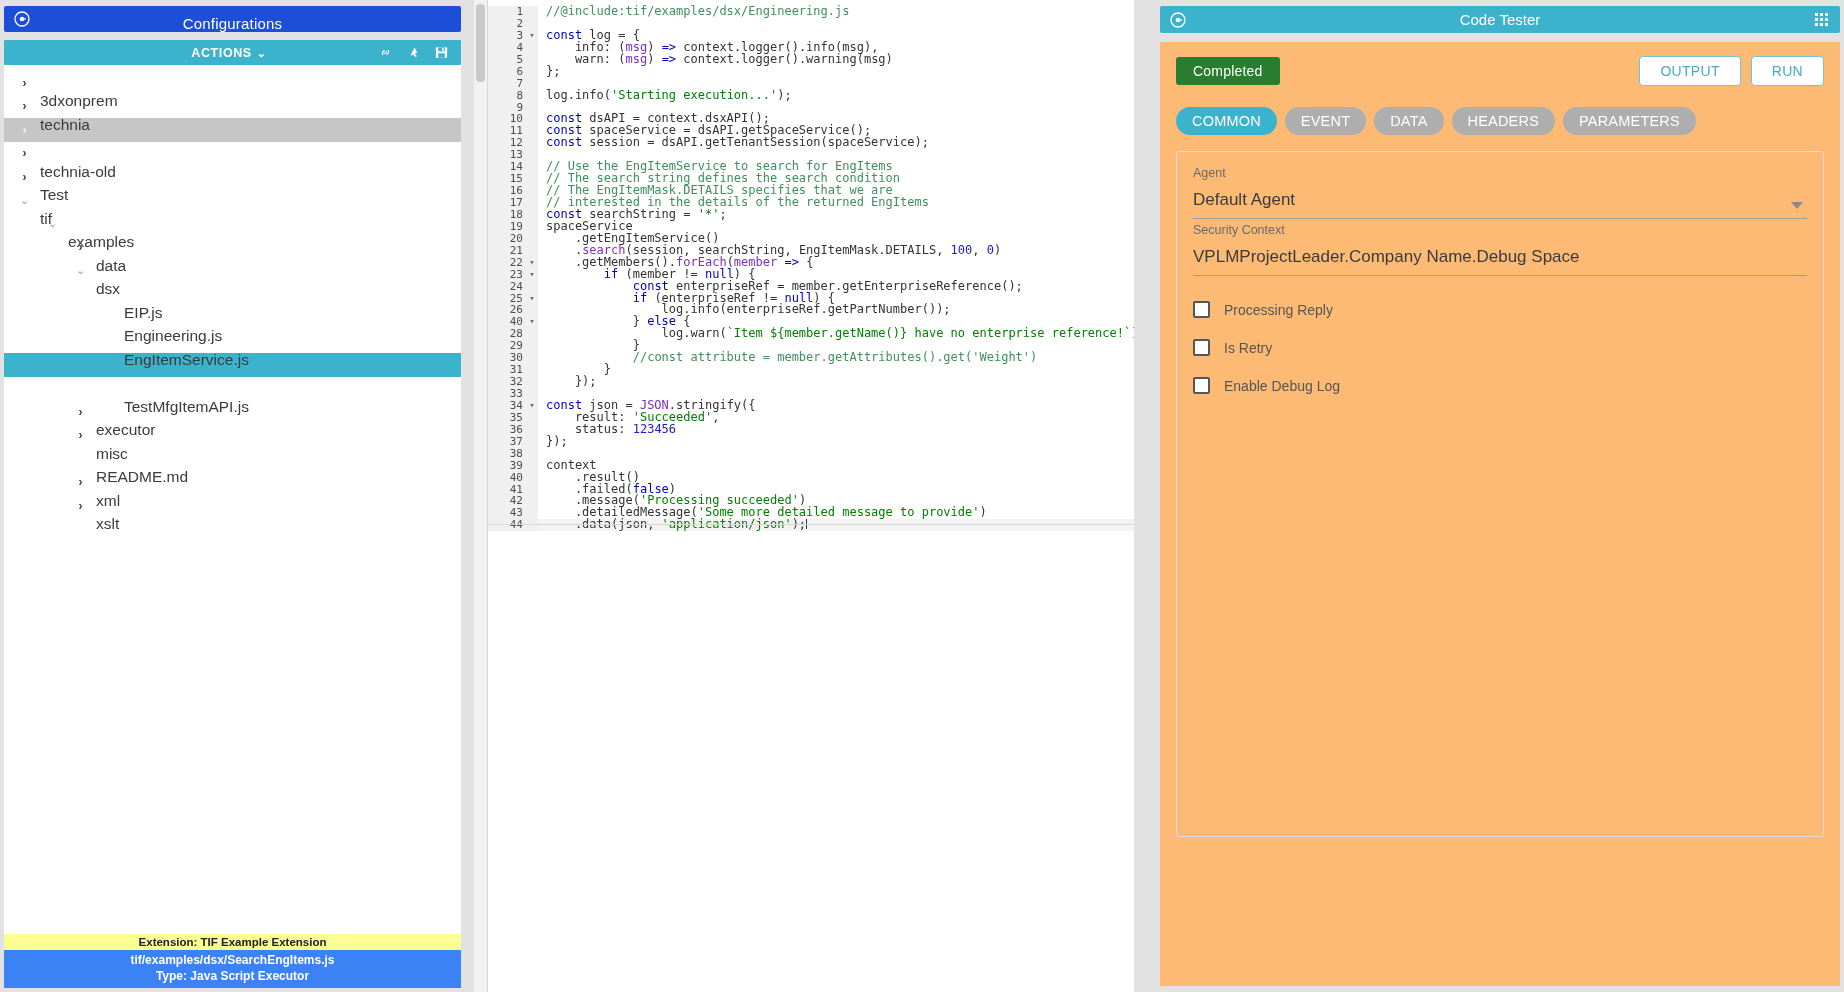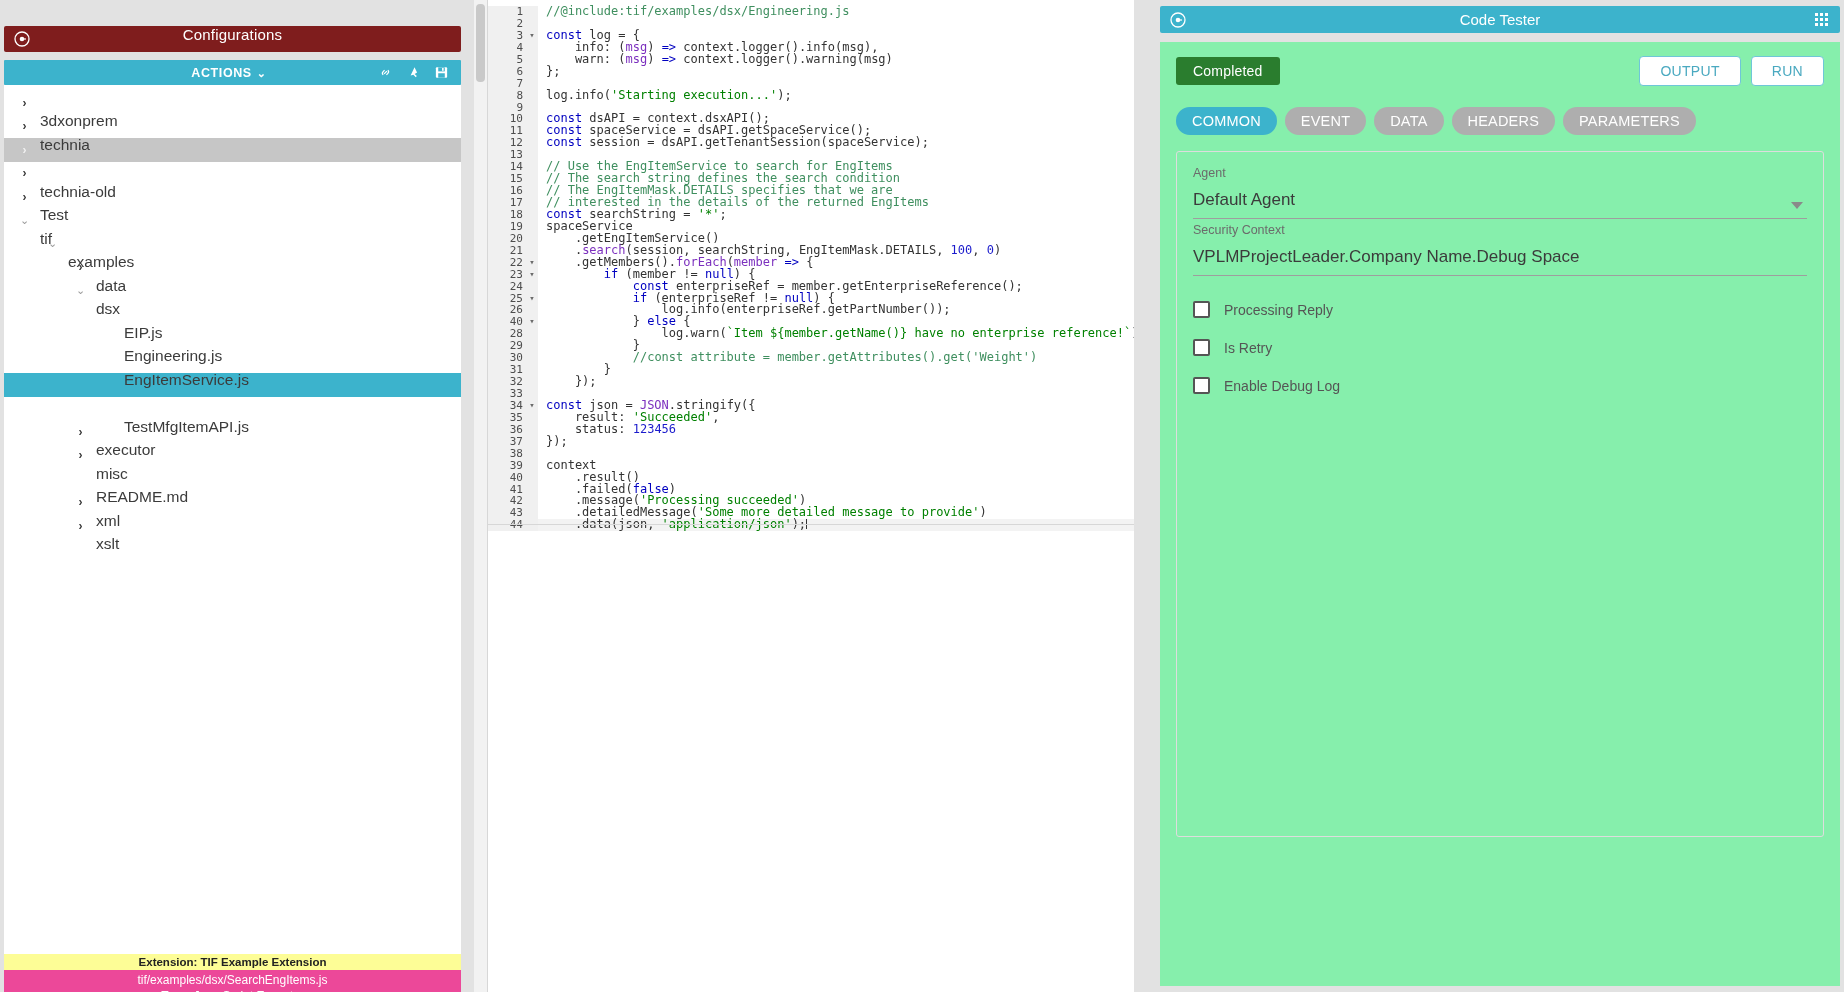--- a/index.html
+++ b/index.html
@@ -10,24 +10,23 @@
     overflow: hidden;
   }
   .app { position: relative; width: 1844px; height: 992px; background: #e2e2e2; }
 
   
   .left-panel {
     position: absolute; left: 4px; top: 6px;
     width: 457px; height: 980px;
   }
   .panel-header {
-    height: 26px; background: #7f1d1d; color: #fff;
-    display: flex; align-items: flex-start; position: relative;
+    height: 26px; background: #1d4ed8; color: #fff;
+    display: flex; align-items: flex-end; position: relative;
     border-radius: 2px;
-    margin-top: 20px;
   }
   .panel-header .title {
     flex: 1; text-align: center; font-size: 15px; letter-spacing: .2px;
   }
   .hdr-icon {
     position: absolute; left: 10px; top: 50%; transform: translateY(-50%);
     width: 16px; height: 16px;
   }
   .hdr-icon svg { display: block; }
 
@@ -65,21 +64,21 @@
   .tree-row .lbl { padding-left: 9px; margin-top: 37px; }
   .tree-row.sel-grey { background: #c6c6c6; color: #fff; }
   .tree-row.sel-grey .arrow { color: #f0f0f0; }
   .tree-row.sel-blue { background: #3cb3cc; color: #fff; }
 
   .status-yellow {
     background: #fdfd96; color: #222; font-size: 11.5px;
     text-align: center; height: 16px; line-height: 16px; font-weight: bold;
   }
   .status-teal {
-    background: #ec4899; color: #fff; font-size: 12px; font-weight: normal;
+    background: #3b82f6; color: #fff; font-size: 12px; font-weight: bold;
     text-align: center; padding: 2px 0 4px 0; line-height: 16px;
   }
 
   
   .editor-wrap {
     position: absolute; left: 474px; top: 0px;
     width: 660px; height: 992px; background: #e2e2e2;
   }
   .ed-scrollbar-left {
     position: absolute; left: 0px; top: 0px; width: 14px; height: 992px;
@@ -135,21 +134,21 @@
   .rp-header .title { flex: 1; text-align: center; font-size: 15px; }
   .grid-icon {
     position: absolute; right: 11px; top: 50%; transform: translateY(-50%);
     width: 14px; height: 14px;
     display: grid; grid-template-columns: repeat(3, 3px);
     grid-template-rows: repeat(3, 3px); gap: 2px;
   }
   .grid-icon i { background: #fff; display: block; width: 3px; height: 3px; }
 
   .rp-body {
-    margin-top: 9px; background: #86efac; height: 944px;
+    margin-top: 9px; background: #fdba74; height: 944px;
     padding: 14px 16px 0 16px; position: relative;
   }
   .rp-toprow { display: flex; align-items: center; height: 30px; }
   .badge-completed {
     background: #2a7d2e; color: #fff; font-size: 14px;
     padding: 6px 17px; border-radius: 3px; letter-spacing: .2px;
   }
   .rp-btns { margin-left: auto; display: flex; gap: 10px; }
   .obtn {
     border: 1px solid #6fc6d8; color: #4aa9c0; background: #fff;

